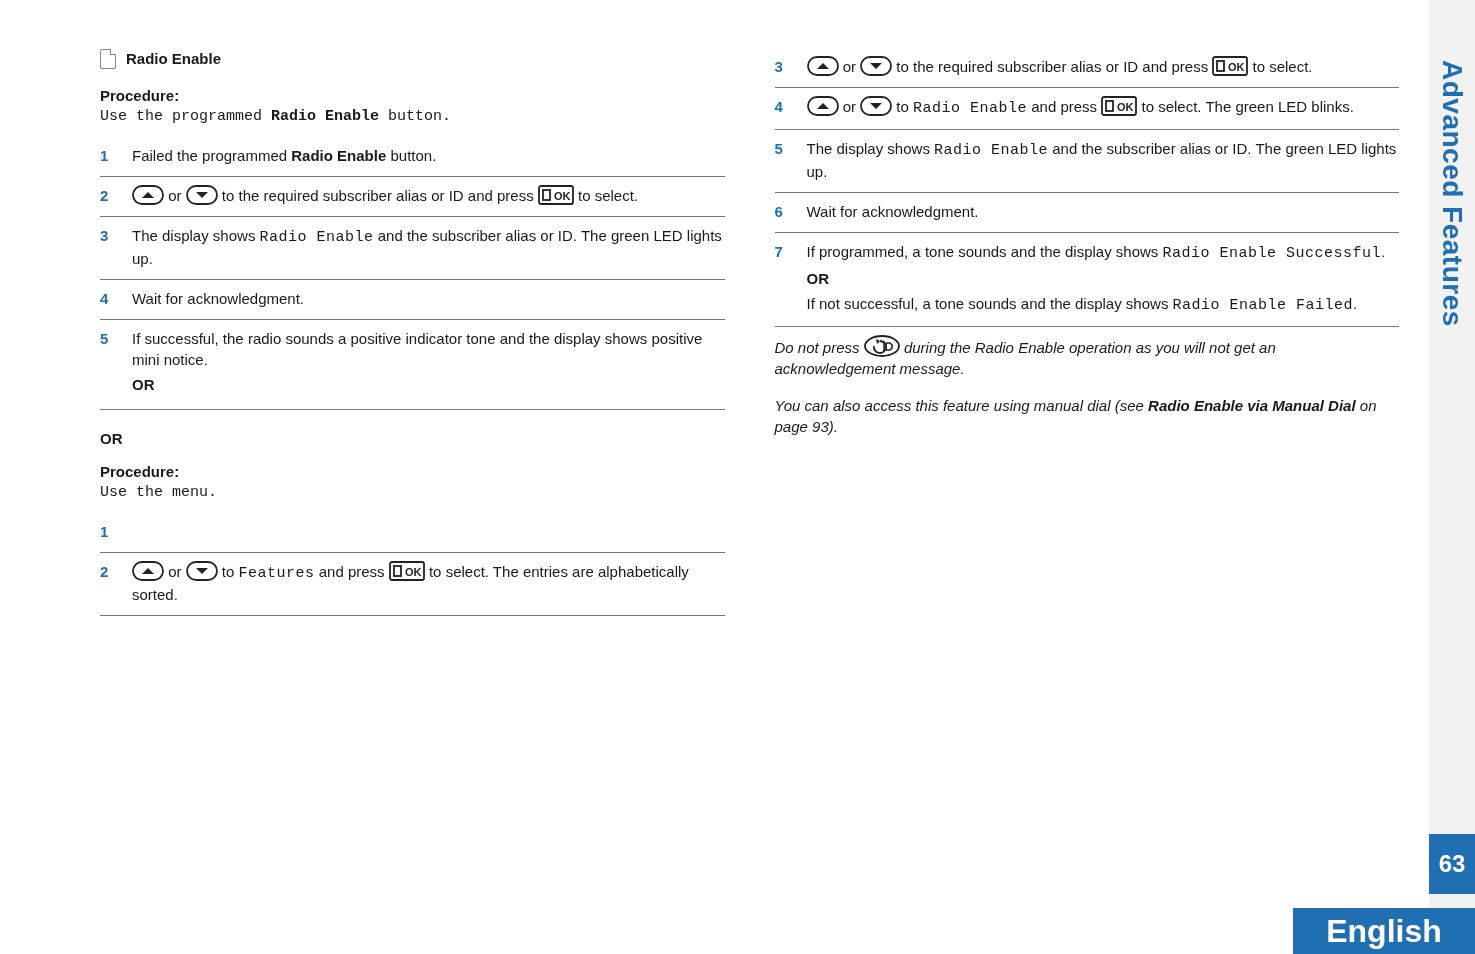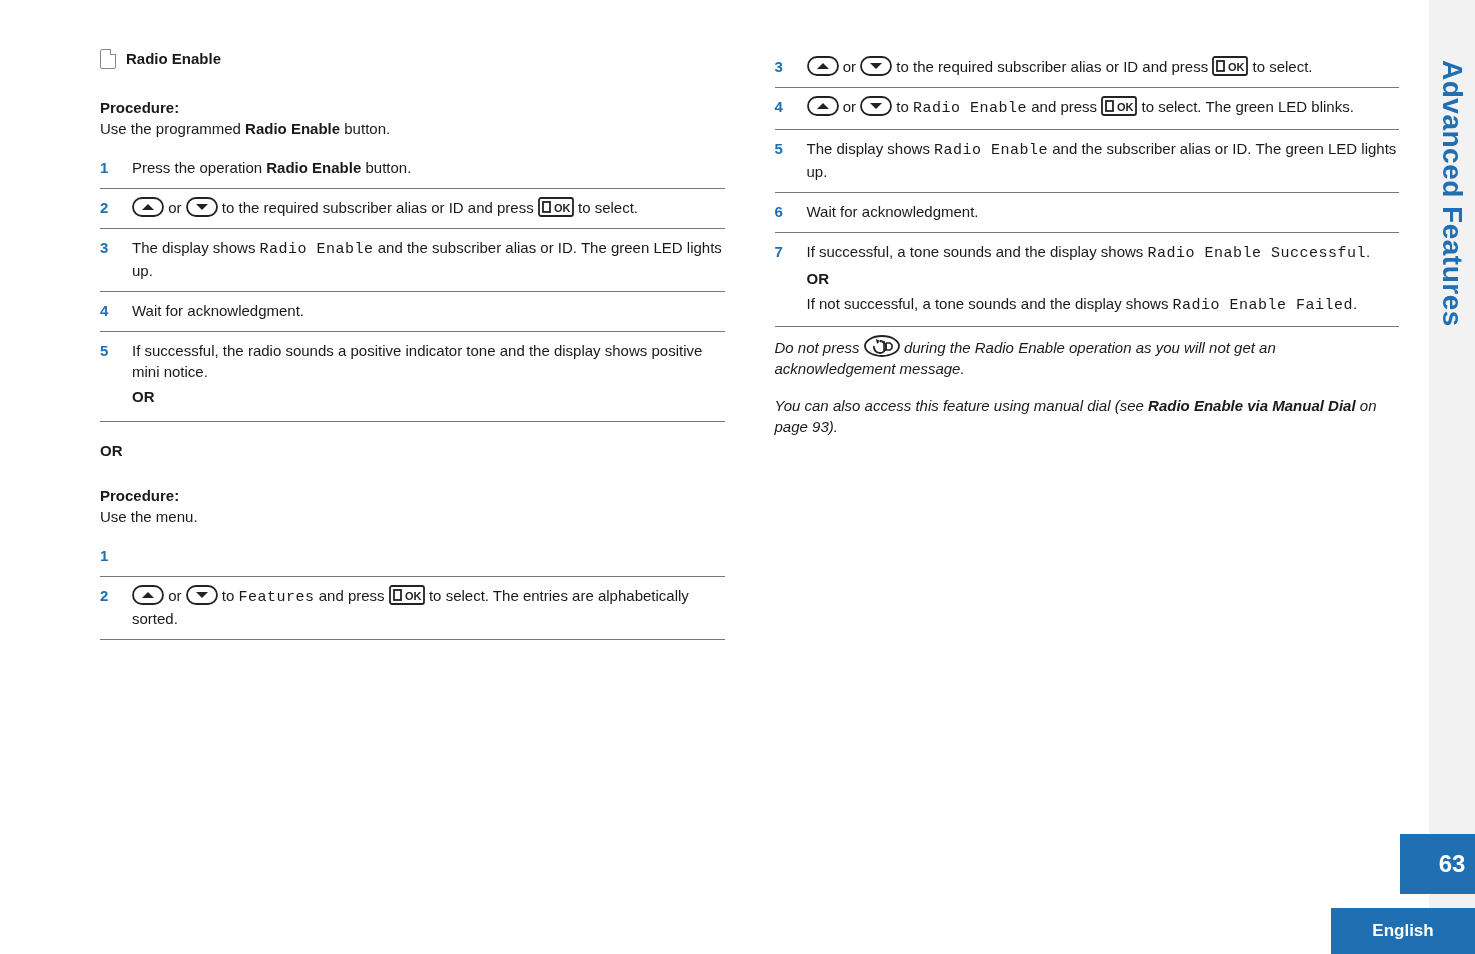--- a/index.html
+++ b/index.html
@@ -53,24 +53,25 @@
     right: -1px;
     top: -1px;
     width: 5px;
     height: 5px;
     background: #fff;
     border-left: 1.7px solid #888;
     border-bottom: 1.7px solid #888;
   }
   .proc-label {
     font-weight: bold;
-    margin-top: 14px;
+    margin-top: 2px;
   }
   .lead {
     margin-bottom: 10px;
+    font-family: Liberation Mono, monospace;
   }
   .step {
     display: flex;
     flex-direction: row;
     gap: 14px;
     padding: 8px 0 10px 0;
   }
   .step + .step,
   .step.topline {
     border-top: 1px solid #777;
@@ -129,32 +130,31 @@
     bottom: 60px;
     width: 46px;
     height: 60px;
     background: #1f6fb2;
     color: #fff;
     font-weight: bold;
     font-size: 24px;
     display: flex;
     align-items: center;
     justify-content: center;
-    padding-left: 29px;
   }
   .lang-box {
     position: absolute;
     right: 0;
     bottom: 0;
-    width: 144px;
+    width: 182px;
     height: 46px;
     background: #1f6fb2;
     color: #fff;
     font-weight: bold;
-    font-size: 17px;
+    font-size: 32px;
     display: flex;
     align-items: center;
     justify-content: center;
   }
 </style>
 </head>
 <body>
 
 <svg width="0" height="0" style="position:absolute">
   <defs>
@@ -190,21 +190,21 @@
       </div>
 
       <div class="proc-label">Procedure:</div>
       <div class="lead">
         <span>Use the programmed </span><span class="b">Radio Enable</span><span> button.</span>
       </div>
 
       <div class="step">
         <div class="step-num">1</div>
         <div class="step-body">
-          <span>Press the operation </span><span class="b">Radio Enable</span><span> button.</span>
+          <span>Failed the programmed </span><span class="b">Radio Enable</span><span> button.</span>
         </div>
       </div>
 
       <div class="step topline">
         <div class="step-num">2</div>
         <div class="step-body">
           <svg class="key" width="32" height="20">
               <use href="#key-up"></use>
             </svg><span> or </span><svg class="key" width="32" height="20">
               <use href="#key-down"></use>
@@ -298,21 +298,21 @@
         <div class="step-num">6</div>
         <div class="step-body">
           <span>Wait for acknowledgment.</span>
         </div>
       </div>
 
       <div class="step topline lastline">
         <div class="step-num">7</div>
         <div class="step-body">
           <div>
-            <span>If successful, a tone sounds and the display shows </span><span class="mono">Radio Enable Successful</span><span>.</span>
+            <span>If programmed, a tone sounds and the display shows </span><span class="mono">Radio Enable Successful</span><span>.</span>
           </div>
           <div class="or-inline">OR</div>
           <div>
             <span>If not successful, a tone sounds and the display shows </span><span class="mono">Radio Enable Failed</span><span>.</span>
           </div>
         </div>
       </div>
 
       <div class="note">
         <span>Do not press </span><svg class="key" width="36" height="22">

